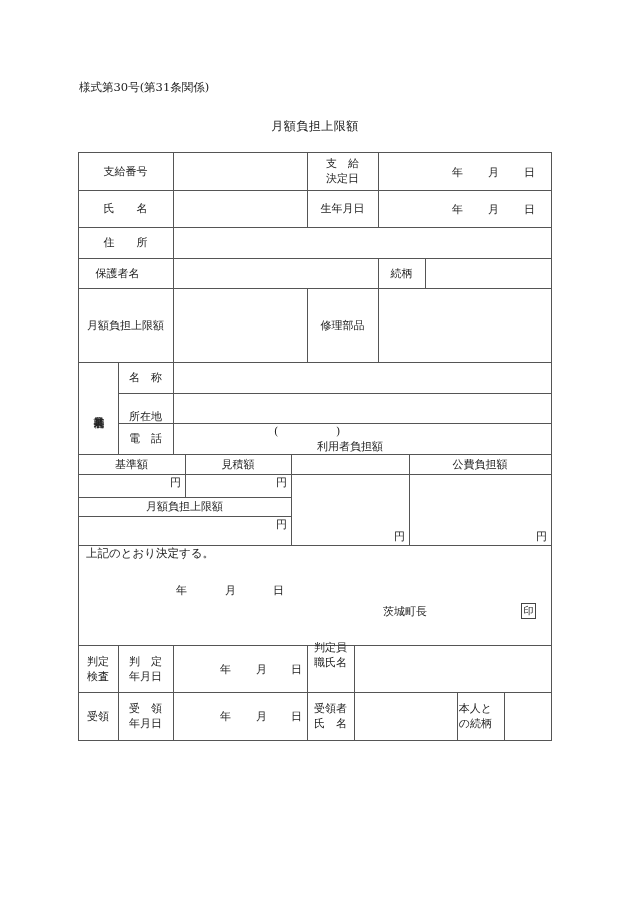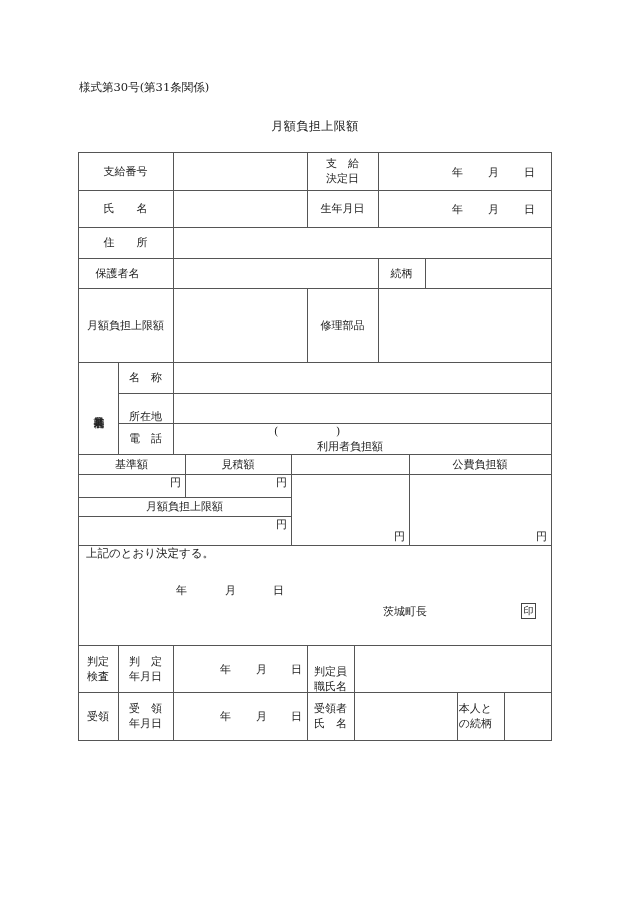--- a/index.html
+++ b/index.html
@@ -144,21 +144,21 @@
 
   <div class="cell" style="left:78px;top:645px;width:40px;height:47px;white-space:pre;font-family:Liberation Serif, serif;">判定
 検査</div>
   <div class="cell" style="left:118px;top:645px;width:55px;height:47px;white-space:pre;">判　定
 年月日</div>
   <div class="input-area" style="left:174px;top:646px;width:133px;height:46px;">
     <span class="date" style="left:46px;top:16px;">年</span>
     <span class="date" style="left:82px;top:16px;">月</span>
     <span class="date" style="left:117px;top:16px;">日</span>
   </div>
-  <div class="cell" style="left:307px;top:655px;width:47px;height:47px;white-space:pre;text-align:right;">判定員
+  <div class="cell" style="left:307px;top:631px;width:47px;height:47px;white-space:pre;text-align:right;">判定員
 職氏名</div>
   <div class="input-area" style="left:355px;top:646px;width:196px;height:46px;"></div>
 
   <div class="cell" style="left:78px;top:692px;width:40px;height:48px;">受領</div>
   <div class="cell" style="left:118px;top:692px;width:55px;height:48px;white-space:pre;">受　領
 年月日</div>
   <div class="input-area" style="left:174px;top:693px;width:133px;height:47px;">
     <span class="date" style="left:46px;top:16px;">年</span>
     <span class="date" style="left:82px;top:16px;">月</span>
     <span class="date" style="left:117px;top:16px;">日</span>

